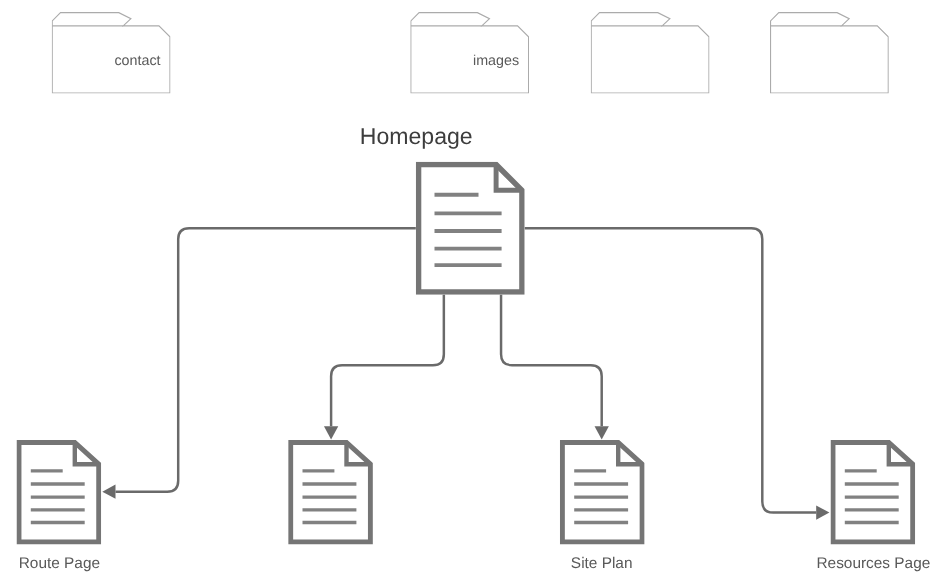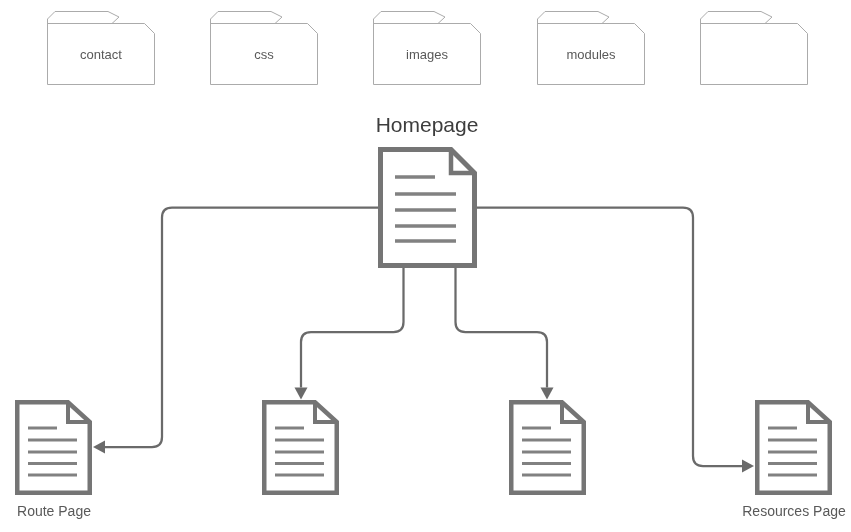--- a/index.html
+++ b/index.html
@@ -9,78 +9,70 @@
     --folder-stroke:#ababab;
     --title-text:#3d3d3d;
     --label-text:#595959;
     --background:#ffffff;
   }
   html,body{margin:0;padding:0;}
   .canvas{
     position:relative;width:851px;height:532px;background:var(--background);
     font-family:"Liberation Sans", sans-serif;overflow:hidden;
   }
-  .folder{position:absolute;width:108px;height:76px;top:9px;}
+  .folder{position:absolute;width:108px;height:76px;top:9px;padding-left:48px;}
   .folder svg{position:absolute;left:0;top:0;display:block;}
   .folder-outline{fill:#ffffff;stroke:var(--folder-stroke);stroke-width:1;}
   .folder-line{fill:none;stroke:var(--folder-stroke);stroke-width:1;}
   .folder-label{
     position:absolute;left:0;right:0;top:14px;bottom:0;
     display:flex;align-items:center;justify-content:center;
     font-size:13px;color:var(--label-text);
   }
   .connectors{position:absolute;left:0;top:0;}
   .connector-path{fill:none;stroke:var(--connector);stroke-width:2.25;}
   .arrowhead{fill:var(--connector);stroke:none;}
   .doc{position:absolute;}
   .doc svg{display:block;}
   .doc-outline{fill:#ffffff;stroke:var(--document-stroke);}
   .doc-fold{fill:none;stroke:var(--document-stroke);}
   .doc-textline{stroke:var(--document-lines);}
   .homepage-title{
     position:absolute;left:327px;top:113px;width:200px;height:26px;
-    text-align:center;font-size:21px;color:var(--title-text);
+    text-align:left;font-size:21px;color:var(--title-text);
   }
   .page-label{
     position:absolute;top:503px;width:120px;text-align:center;
     font-size:14px;color:var(--label-text);
   }
 </style>
 </head>
 <body>
 
 <div class="canvas">
 
   <div class="folder" style="left:47px">
     <svg width="108" height="76" viewBox="0 0 108 76">
       <path class="folder-outline" d="M0.5 75.5 L0.5 10 L8 2.5 L61 2.5 L72 8 L65 14.5 L97.5 14.5 L107.5 24.5 L107.5 75.5 Z"></path>
       <path class="folder-line" d="M0.5 14.5 L65 14.5"></path>
     </svg>
     <div class="folder-label">contact</div>
   </div>
-  <div class="folder" style="left:210px">
-    <svg width="108" height="76" viewBox="0 0 108 76">
-      <path class="folder-outline" d="M0.5 75.5 L0.5 10 L8 2.5 L61 2.5 L72 8 L65 14.5 L97.5 14.5 L107.5 24.5 L107.5 75.5 Z"></path>
-      <path class="folder-line" d="M0.5 14.5 L65 14.5"></path>
-    </svg>
-    <div class="folder-label">css</div>
-  </div>
   <div class="folder" style="left:373px">
     <svg width="108" height="76" viewBox="0 0 108 76">
       <path class="folder-outline" d="M0.5 75.5 L0.5 10 L8 2.5 L61 2.5 L72 8 L65 14.5 L97.5 14.5 L107.5 24.5 L107.5 75.5 Z"></path>
       <path class="folder-line" d="M0.5 14.5 L65 14.5"></path>
     </svg>
     <div class="folder-label">images</div>
   </div>
   <div class="folder" style="left:537px">
     <svg width="108" height="76" viewBox="0 0 108 76">
       <path class="folder-outline" d="M0.5 75.5 L0.5 10 L8 2.5 L61 2.5 L72 8 L65 14.5 L97.5 14.5 L107.5 24.5 L107.5 75.5 Z"></path>
       <path class="folder-line" d="M0.5 14.5 L65 14.5"></path>
     </svg>
-    <div class="folder-label">modules</div>
   </div>
   <div class="folder" style="left:700px">
     <svg width="108" height="76" viewBox="0 0 108 76">
       <path class="folder-outline" d="M0.5 75.5 L0.5 10 L8 2.5 L61 2.5 L72 8 L65 14.5 L97.5 14.5 L107.5 24.5 L107.5 75.5 Z"></path>
       <path class="folder-line" d="M0.5 14.5 L65 14.5"></path>
     </svg>
   </div>
 
   <svg class="connectors" width="851" height="532" viewBox="0 0 851 532">
     <g>
@@ -143,20 +135,21 @@
     <svg width="77" height="95" viewBox="0 0 77 95">
       <path class="doc-outline" stroke-width="4.5" d="M2.25 2.25 H53 L74.75 22 V92.75 H2.25 Z"></path>
       <path class="doc-fold" stroke-width="4" d="M53 3.5 V22 H74.75"></path>
       <line class="doc-textline" stroke-width="3" x1="13" y1="28" x2="42" y2="28"></line>
       <line class="doc-textline" stroke-width="3" x1="13" y1="40" x2="62" y2="40"></line>
       <line class="doc-textline" stroke-width="3" x1="13" y1="52" x2="62" y2="52"></line>
       <line class="doc-textline" stroke-width="3" x1="13" y1="63.5" x2="62" y2="63.5"></line>
       <line class="doc-textline" stroke-width="3" x1="13" y1="75" x2="62" y2="75"></line>
     </svg>
   </div>
+  <div class="page-label" style="left:487px">Site Plan</div>
 
   <div class="doc" style="left:755px;top:400px">
     <svg width="77" height="95" viewBox="0 0 77 95">
       <path class="doc-outline" stroke-width="4.5" d="M2.25 2.25 H53 L74.75 22 V92.75 H2.25 Z"></path>
       <path class="doc-fold" stroke-width="4" d="M53 3.5 V22 H74.75"></path>
       <line class="doc-textline" stroke-width="3" x1="13" y1="28" x2="42" y2="28"></line>
       <line class="doc-textline" stroke-width="3" x1="13" y1="40" x2="62" y2="40"></line>
       <line class="doc-textline" stroke-width="3" x1="13" y1="52" x2="62" y2="52"></line>
       <line class="doc-textline" stroke-width="3" x1="13" y1="63.5" x2="62" y2="63.5"></line>
       <line class="doc-textline" stroke-width="3" x1="13" y1="75" x2="62" y2="75"></line>

